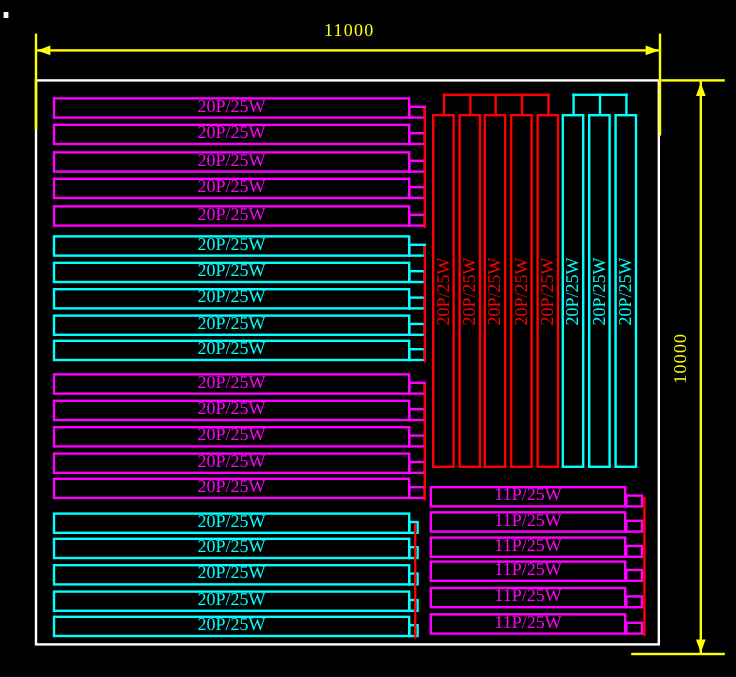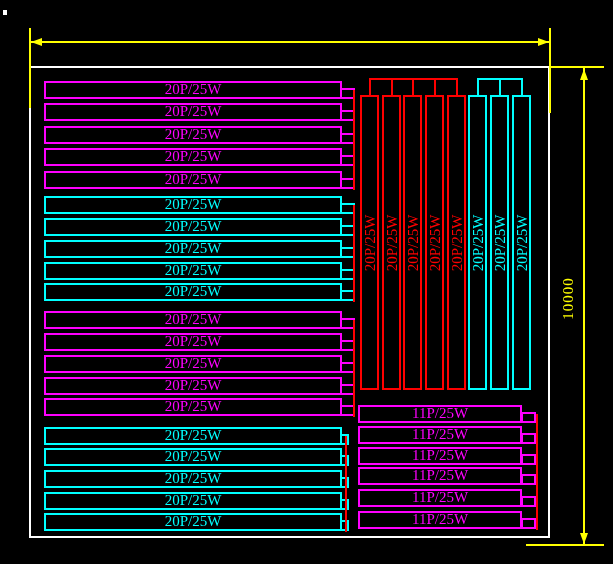--- a/index.html
+++ b/index.html
@@ -17,20 +17,21 @@
 
   <div class="abs" style="left:29px;top:66px;width:521px;height:472px;border:2px solid #FFFFFF;"></div>
 
   <div class="abs" style="left:3px;top:10px;width:4px;height:5px;background:#FFFFFF;"></div>
 
   <div class="abs" style="left:29px;top:28px;width:2px;height:80px;background:#FFFF00;"></div>
   <div class="abs" style="left:549px;top:28px;width:2px;height:85px;background:#FFFF00;"></div>
   <div class="abs" style="left:30px;top:41px;width:520px;height:2px;background:#FFFF00;"></div>
   <div class="abs arr" style="left:31px;top:38px;border-width:4px 11px 4px 0;border-right-color:#FFFF00;"></div>
   <div class="abs arr" style="left:538px;top:38px;border-width:4px 0 4px 11px;border-left-color:#FFFF00;"></div>
+  <div class="abs dimtext" style="left:246px;top:18px;width:90px;">11000</div>
 
   <div class="abs" style="left:551px;top:66px;width:53px;height:2px;background:#FFFF00;"></div>
   <div class="abs" style="left:526px;top:544px;width:78px;height:2px;background:#FFFF00;"></div>
   <div class="abs" style="left:583px;top:67px;width:2px;height:478px;background:#FFFF00;"></div>
   <div class="abs arr" style="left:580px;top:69px;border-width:0 4px 11px 4px;border-bottom-color:#FFFF00;"></div>
   <div class="abs arr" style="left:580px;top:533px;border-width:11px 4px 0 4px;border-top-color:#FFFF00;"></div>
   <div class="abs dimtext" style="left:522px;top:290px;width:92px;transform:rotate(-90deg);">10000</div>
 
 <div class="abs" style="left: 44px; top: 81px; width: 298px; height: 18px; border: 2px solid rgb(255, 0, 255);"></div>
     <div class="abs" style="left: 44px; top: 81px; width: 298px; height: 18px; color: rgb(255, 0, 255); font-size: 15px; text-align: center; line-height: 16px;">20P/25W</div>

